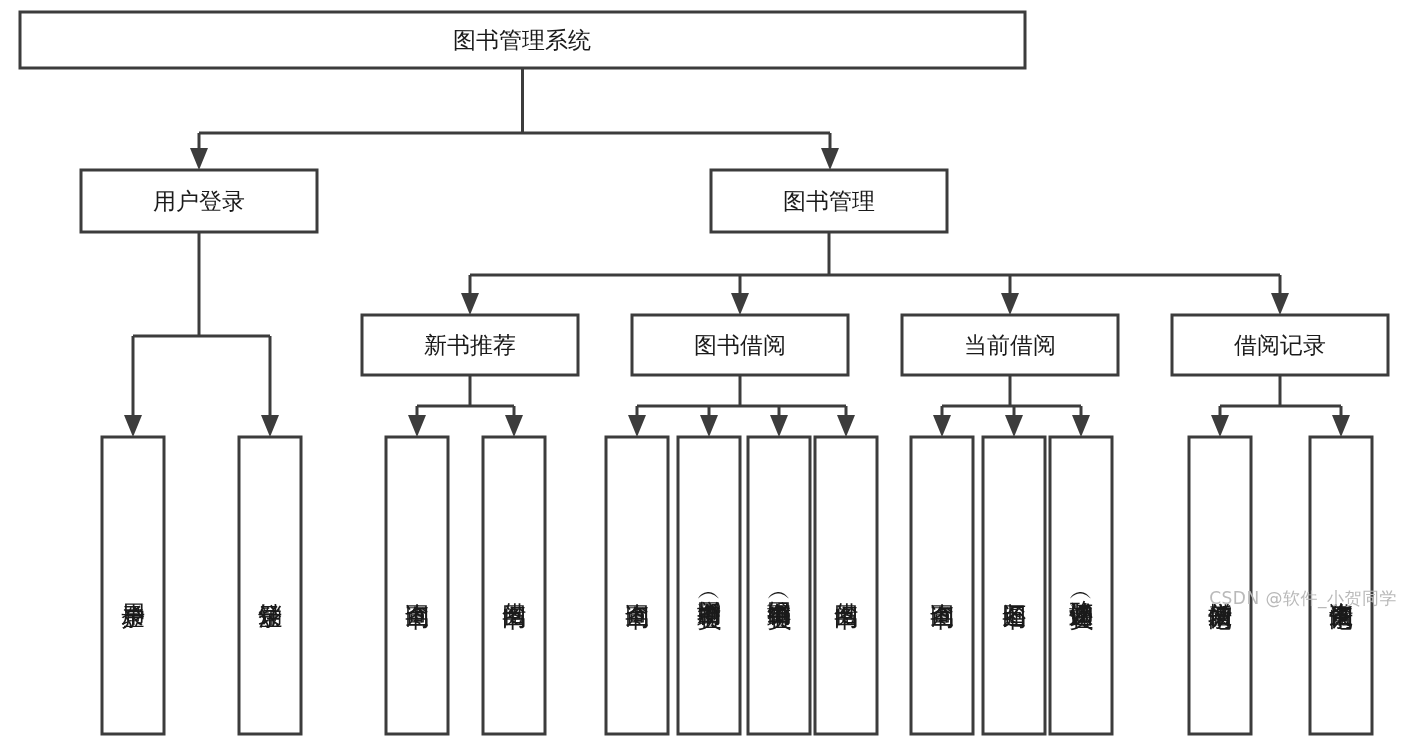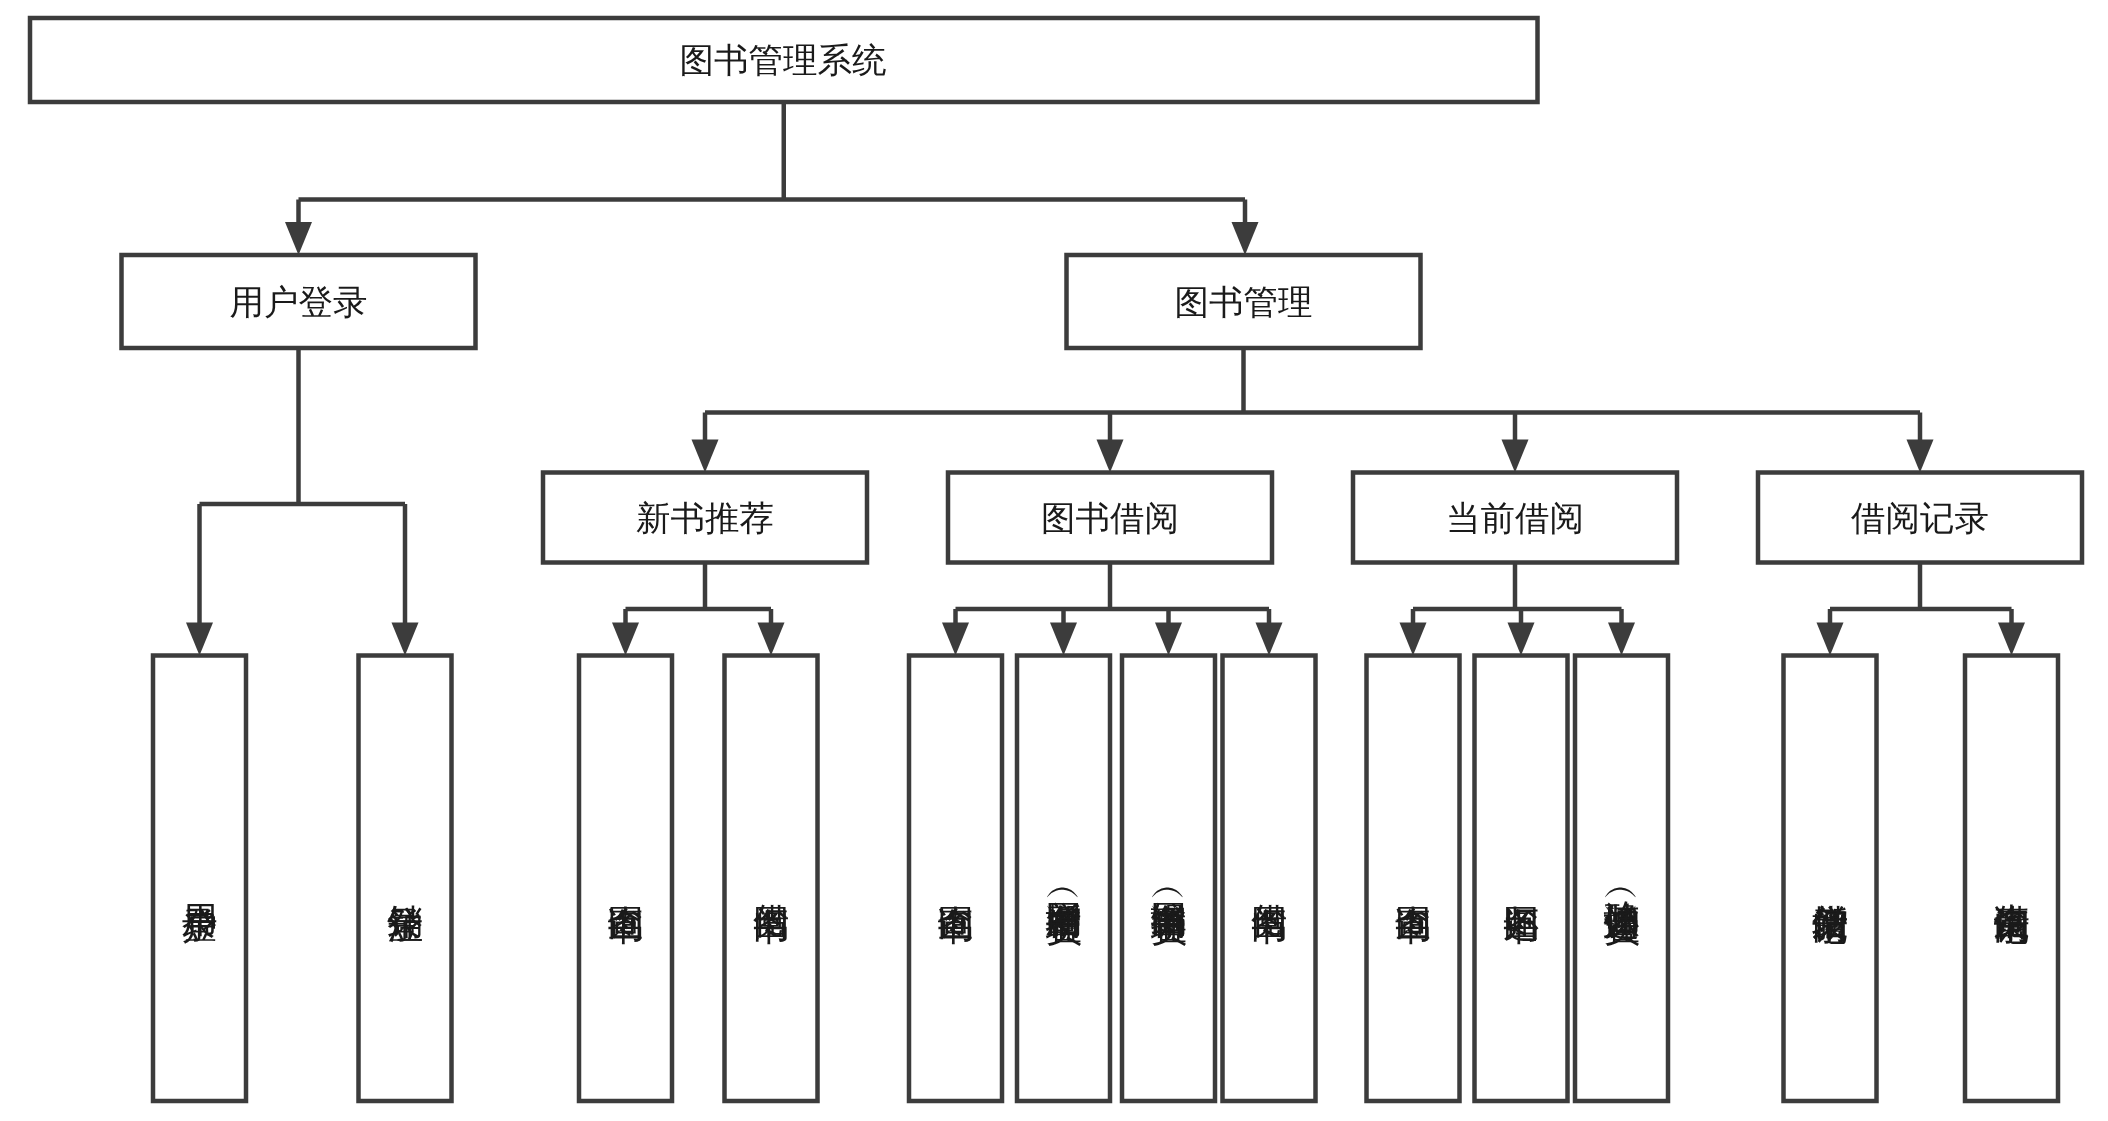--- a/index.html
+++ b/index.html
@@ -173,13 +173,14 @@
       <div class="leaf-label-wrap" style="left: 678px; top: 437px; width: 62px; height: 297px;">新增图书（管理员）</div>
       <div class="leaf-label-wrap" style="left: 748px; top: 437px; width: 62px; height: 297px;">编辑图书（管理员）</div>
       <div class="leaf-label-wrap" style="left: 815px; top: 437px; width: 62px; height: 297px;">借阅图书</div>
       <div class="leaf-label-wrap" style="left: 911px; top: 437px; width: 62px; height: 297px;">查询图书</div>
       <div class="leaf-label-wrap" style="left: 983px; top: 437px; width: 62px; height: 297px;">归还图书</div>
       <div class="leaf-label-wrap" style="left: 1050px; top: 437px; width: 62px; height: 297px;">确认归还（管理员）</div>
       <div class="leaf-label-wrap" style="left: 1189px; top: 437px; width: 62px; height: 297px;">新增借阅记录</div>
       <div class="leaf-label-wrap" style="left: 1310px; top: 437px; width: 62px; height: 297px;">查询借阅记录</div>
     </div>
 
+  <div id="watermark">CSDN @软件_小贺同学</div>
 </div>
 
 </body></html>

